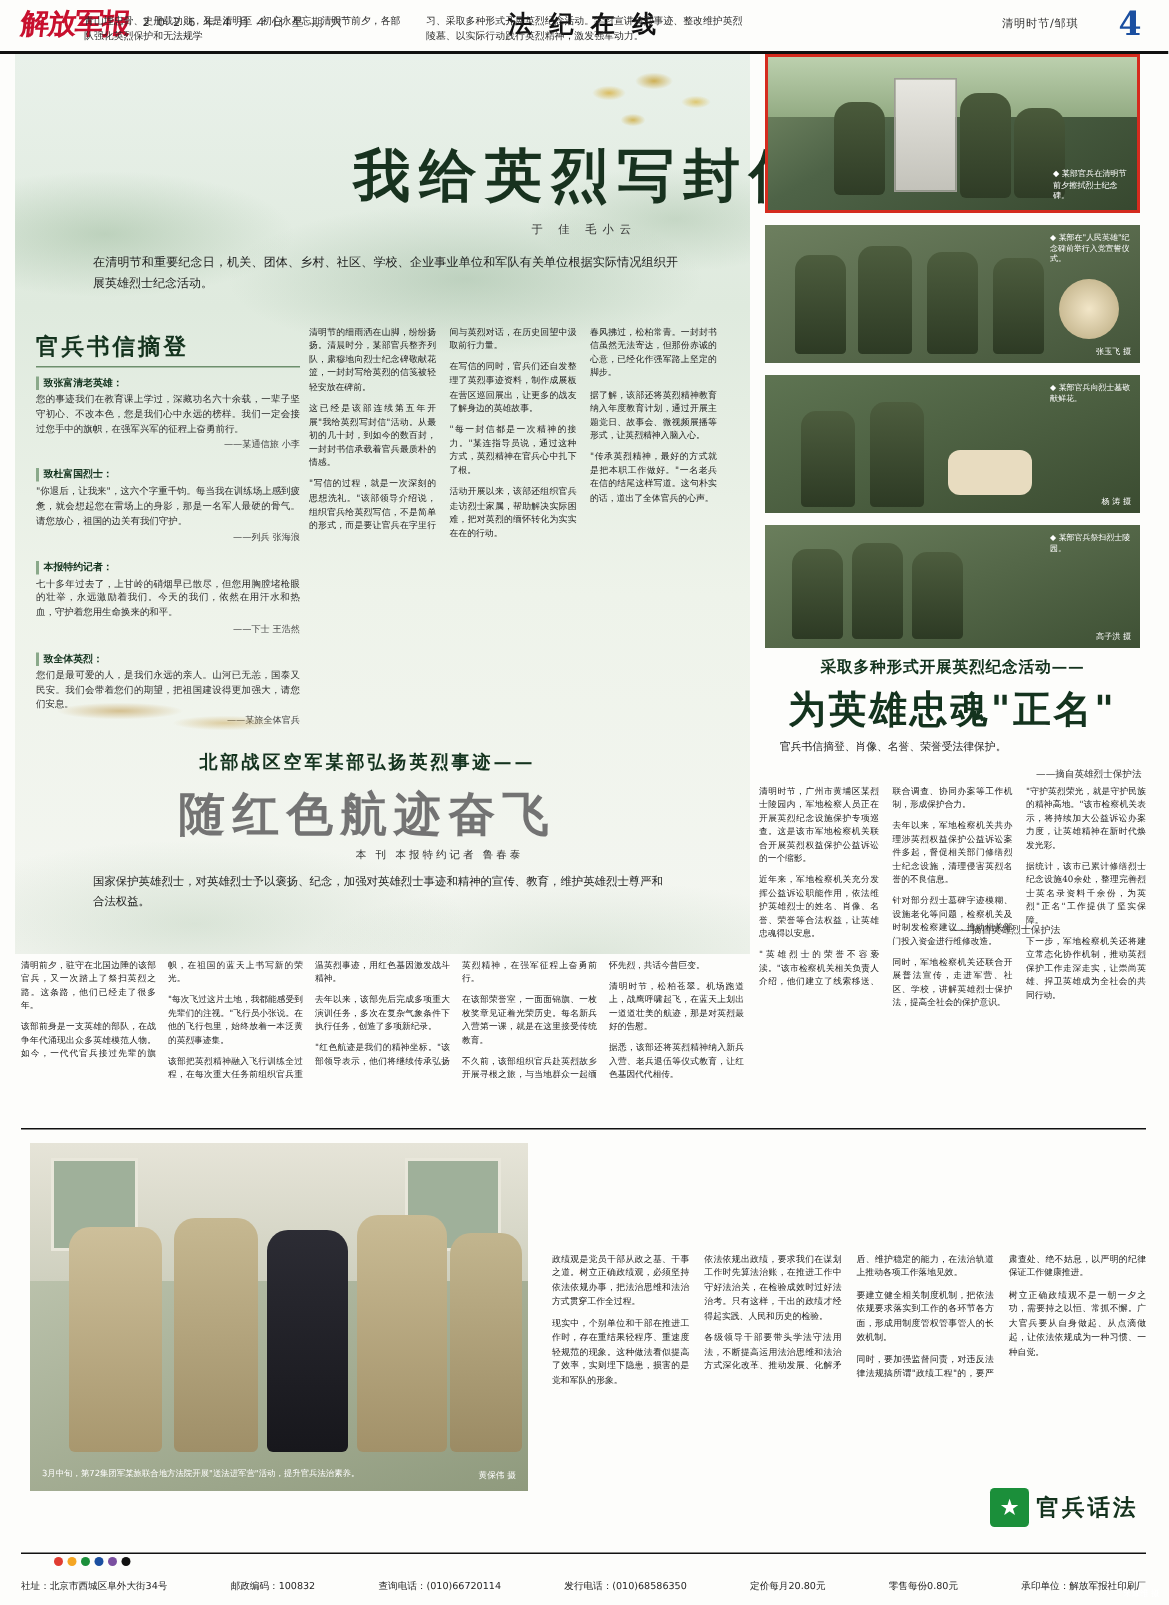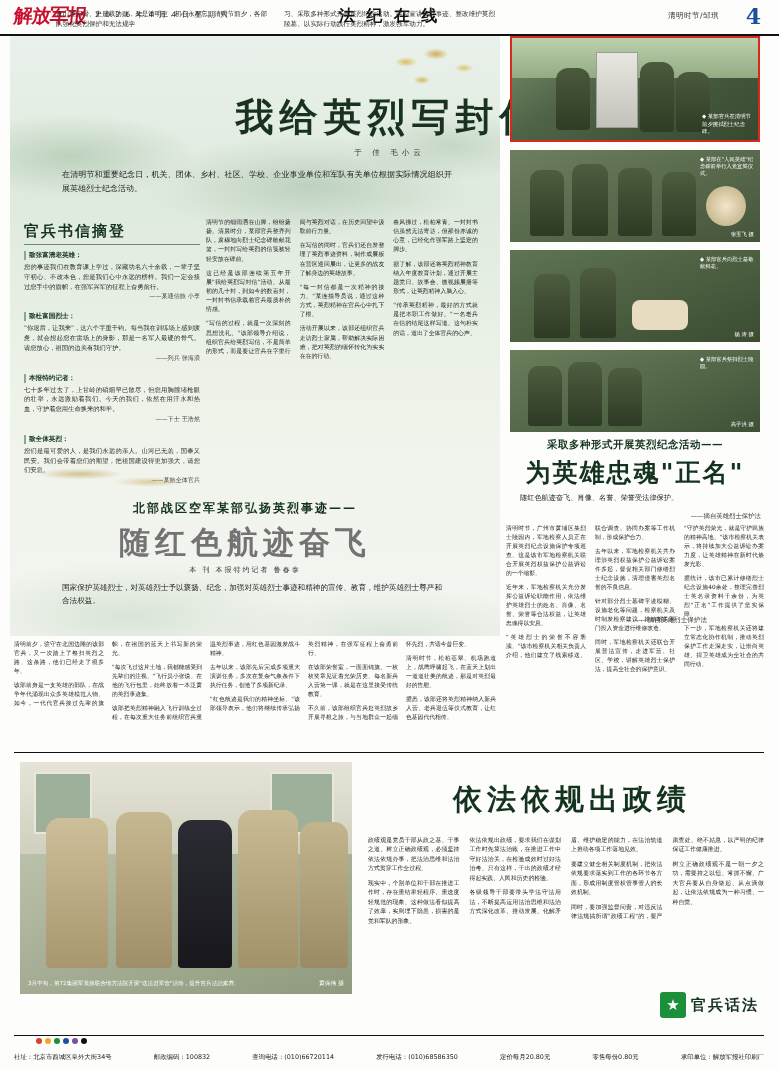--- a/index.html
+++ b/index.html
@@ -144,21 +144,21 @@
     font-family:"DejaVu Serif","Liberation Serif",serif;
     font-weight:bold;font-size:12px;letter-spacing:2px;color:#14331e;
   }
   .sub-headline{
     position:absolute;left:0;width:490px;top:522px;text-align:center;
     font-family:"DejaVu Serif","Liberation Serif",serif;
     font-weight:bold;font-size:31px;letter-spacing:5px;color:#737373;
   }
   .sub-byline{
     position:absolute;left:0;width:490px;top:565px;text-align:center;
-    font-size:7px;letter-spacing:2px;color:#333;
+    font-size:7px;letter-spacing:2px;color:#333;padding-left:48px;
   }
   .sub-lead{
     position:absolute;left:62px;top:582px;width:380px;
     font-family:"DejaVu Serif","Liberation Serif",serif;
     font-size:7.6px;line-height:1.7;color:#1d1d1d;text-align:justify;
   }
   .sub-lead-src{position:absolute;right:72px;top:616px;font-size:6.6px;color:#333;}
 
   
   .lowcols{
@@ -409,21 +409,21 @@
     <div class="ph-fig" style="left:18px;top:16px;width:34px;height:60px;"></div>
     <div class="ph-fig" style="left:58px;top:12px;width:34px;height:64px;"></div>
     <div class="ph-fig" style="left:98px;top:18px;width:34px;height:58px;"></div>
     <div class="side-cap" style="right:4px;top:6px;width:56px;">◆ 某部官兵祭扫烈士陵园。</div>
     <div class="side-credit" style="right:6px;bottom:4px;">高子洪  摄</div>
   </div>
   <div class="photo-credit" style="right:6px;bottom:3px;">朱耀维  摄</div>
 
   <div class="right-kicker">采取多种形式开展英烈纪念活动——</div>
   <div class="right-headline">为英雄忠魂"正名"</div>
-  <div class="right-lead">随红色航迹奋飞、肖像、名誉、荣誉受法律保护。</div>
+  <div class="right-lead">官兵书信摘登、肖像、名誉、荣誉受法律保护。</div>
   <div class="right-lead-src">——摘自英雄烈士保护法</div>
   <div class="rightcols">
     <p>清明时节，广州市黄埔区某烈士陵园内，军地检察人员正在开展英烈纪念设施保护专项巡查。这是该市军地检察机关联合开展英烈权益保护公益诉讼的一个缩影。</p>
     <p>近年来，军地检察机关充分发挥公益诉讼职能作用，依法维护英雄烈士的姓名、肖像、名誉、荣誉等合法权益，让英雄忠魂得以安息。</p>
     <p>"英雄烈士的荣誉不容亵渎。"该市检察机关相关负责人介绍，他们建立了线索移送、联合调查、协同办案等工作机制，形成保护合力。</p>
     <p>去年以来，军地检察机关共办理涉英烈权益保护公益诉讼案件多起，督促相关部门修缮烈士纪念设施，清理侵害英烈名誉的不良信息。</p>
     <p>针对部分烈士墓碑字迹模糊、设施老化等问题，检察机关及时制发检察建议，推动相关部门投入资金进行维修改造。</p>
     <p>同时，军地检察机关还联合开展普法宣传，走进军营、社区、学校，讲解英雄烈士保护法，提高全社会的保护意识。</p>
     <p>"守护英烈荣光，就是守护民族的精神高地。"该市检察机关表示，将持续加大公益诉讼办案力度，让英雄精神在新时代焕发光彩。</p>
     <p>据统计，该市已累计修缮烈士纪念设施40余处，整理完善烈士英名录资料千余份，为英烈"正名"工作提供了坚实保障。</p>
@@ -438,21 +438,20 @@
     <div class="bp-win" style="left:250px;top:10px;width:60px;height:58px;"></div>
     <div class="bp-fig" style="left:26px;top:56px;width:62px;height:150px;background:linear-gradient(180deg,#cdbf9a,#a8976e);"></div>
     <div class="bp-fig" style="left:96px;top:50px;width:56px;height:156px;background:linear-gradient(180deg,#c6b891,#9f8f68);"></div>
     <div class="bp-fig" style="left:158px;top:58px;width:54px;height:148px;background:linear-gradient(180deg,#2c2c34,#17171c);"></div>
     <div class="bp-fig" style="left:218px;top:48px;width:60px;height:158px;background:linear-gradient(180deg,#c9bb94,#a29169);"></div>
     <div class="bp-fig" style="left:280px;top:60px;width:48px;height:146px;background:linear-gradient(180deg,#c2b58e,#9b8b64);"></div>
     <div class="bp-cap">3月中旬，第72集团军某旅联合地方法院开展"送法进军营"活动，提升官兵法治素养。</div>
     <div class="bp-credit">黄保伟  摄</div>
   </div>
 
-  <div class="bot-headline">依法依规出政绩</div>
   <div class="botcols">
     <p>政绩观是党员干部从政之基、干事之道。树立正确政绩观，必须坚持依法依规办事，把法治思维和法治方式贯穿工作全过程。</p>
     <p>现实中，个别单位和干部在推进工作时，存在重结果轻程序、重速度轻规范的现象。这种做法看似提高了效率，实则埋下隐患，损害的是党和军队的形象。</p>
     <p>依法依规出政绩，要求我们在谋划工作时先算法治账，在推进工作中守好法治关，在检验成效时过好法治考。只有这样，干出的政绩才经得起实践、人民和历史的检验。</p>
     <p>各级领导干部要带头学法守法用法，不断提高运用法治思维和法治方式深化改革、推动发展、化解矛盾、维护稳定的能力，在法治轨道上推动各项工作落地见效。</p>
     <p>要建立健全相关制度机制，把依法依规要求落实到工作的各环节各方面，形成用制度管权管事管人的长效机制。</p>
     <p>同时，要加强监督问责，对违反法律法规搞所谓"政绩工程"的，要严肃查处、绝不姑息，以严明的纪律保证工作健康推进。</p>
     <p>树立正确政绩观不是一朝一夕之功，需要持之以恒、常抓不懈。广大官兵要从自身做起、从点滴做起，让依法依规成为一种习惯、一种自觉。</p>
   </div>
 

